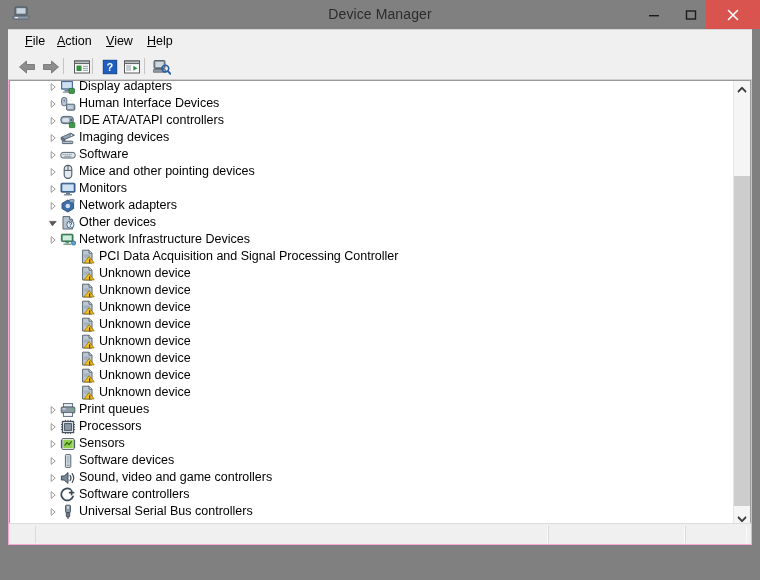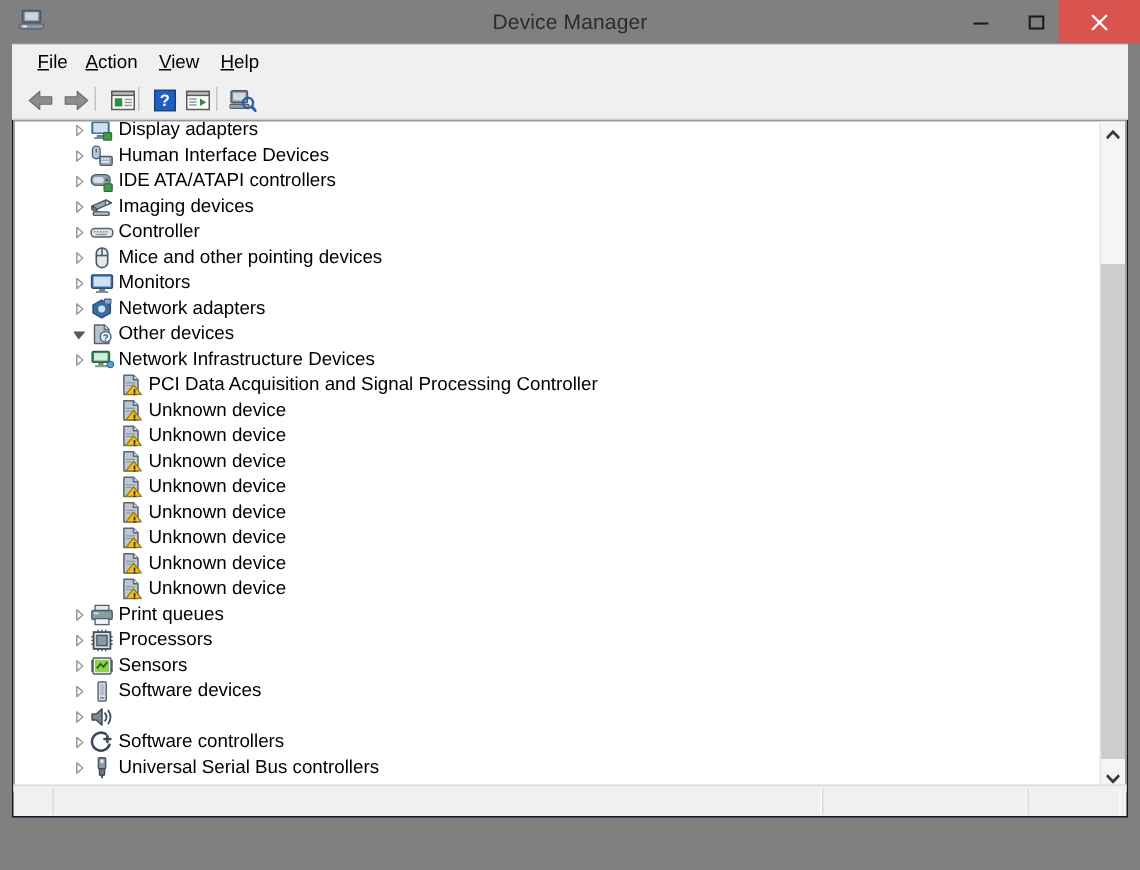--- a/index.html
+++ b/index.html
@@ -58,21 +58,21 @@
   #btn-max { right: 46px; }
   #btn-close { right: 0; width: 54px; background: #d9534f; }
   .winbtn svg { position: absolute; left: 50%; top: 50%; transform: translate(-50%,-50%); }
 
   
   #client {
     position: absolute;
     left: 8px; top: 29px;
     width: 744px;
     height: 516px;
-    background: #0f172a;
+    background: #f9a8d4;
     border-top: 1px solid #d4d4d4;
     box-sizing: border-box;
   }
 
   
   #menubar {
     position: absolute;
     left: 0; top: 0;
     width: 744px;
     height: 23px;
@@ -404,21 +404,21 @@
               </span>
               <span class="nodeicon"><svg width="16" height="16" viewBox="0 0 16 16">
       <rect x="0.8" y="5.4" width="14.4" height="5.6" rx="2.3" fill="#dfe5ea" stroke="#55646f" stroke-width="1"></rect>
       <rect x="2.6" y="7" width="1.2" height="1" fill="#8e9aa4"></rect>
       <rect x="4.6" y="7" width="1.2" height="1" fill="#8e9aa4"></rect>
       <rect x="6.6" y="7" width="1.2" height="1" fill="#8e9aa4"></rect>
       <rect x="8.6" y="7" width="1.2" height="1" fill="#8e9aa4"></rect>
       <rect x="10.6" y="7" width="1.2" height="1" fill="#8e9aa4"></rect>
       <rect x="4.2" y="8.8" width="7" height="1" fill="#8e9aa4"></rect>
     </svg></span>
-              <span class="nodelabel">Controller</span>
+              <span class="nodelabel">Software</span>
             </div>
             <div class="row d1">
               <span class="twisty">
                 <svg width="8" height="8" viewBox="0 0 8 8">
     <path d="M2.2 0.6 L6.2 4 L2.2 7.4 Z" fill="none" stroke="#9a9a9a" stroke-width="1" stroke-linejoin="round"></path>
   </svg>
               </span>
               <span class="nodeicon"><svg width="16" height="16" viewBox="0 0 16 16">
       <rect x="4.2" y="1.4" width="7.6" height="13" rx="3.6" fill="#e4e9ee" stroke="#4d5a66" stroke-width="1.1"></rect>
       <path d="M8 1.6 L8 6.4" stroke="#4d5a66" stroke-width="1"></path>
@@ -649,20 +649,21 @@
               <span class="twisty">
                 <svg width="8" height="8" viewBox="0 0 8 8">
     <path d="M2.2 0.6 L6.2 4 L2.2 7.4 Z" fill="none" stroke="#9a9a9a" stroke-width="1" stroke-linejoin="round"></path>
   </svg>
               </span>
               <span class="nodeicon"><svg width="16" height="16" viewBox="0 0 16 16">
       <path d="M1.4 6 L4.2 6 L8 2.6 L8 13.4 L4.2 10 L1.4 10 Z" fill="#7b8a99" stroke="#3f4c59" stroke-width="1" stroke-linejoin="round"></path>
       <path d="M10 5.4 Q12 8 10 10.6" fill="none" stroke="#3f4c59" stroke-width="1.2" stroke-linecap="round"></path>
       <path d="M12.2 3.6 Q15.2 8 12.2 12.4" fill="none" stroke="#3f4c59" stroke-width="1.2" stroke-linecap="round"></path>
     </svg></span>
+              <span class="nodelabel">Sound, video and game controllers</span>
             </div>
             <div class="row d1">
               <span class="twisty">
                 <svg width="8" height="8" viewBox="0 0 8 8">
     <path d="M2.2 0.6 L6.2 4 L2.2 7.4 Z" fill="none" stroke="#9a9a9a" stroke-width="1" stroke-linejoin="round"></path>
   </svg>
               </span>
               <span class="nodeicon"><svg width="16" height="16" viewBox="0 0 16 16">
       <path d="M10.6 2.4 A6 6 0 1 0 13 9.4" fill="none" stroke="#3c4a58" stroke-width="1.7" stroke-linecap="round"></path>
       <path d="M9.6 5.6 L13.6 5.6 M11.6 3.6 L11.6 7.6" stroke="#3c4a58" stroke-width="1.7" stroke-linecap="round"></path>

